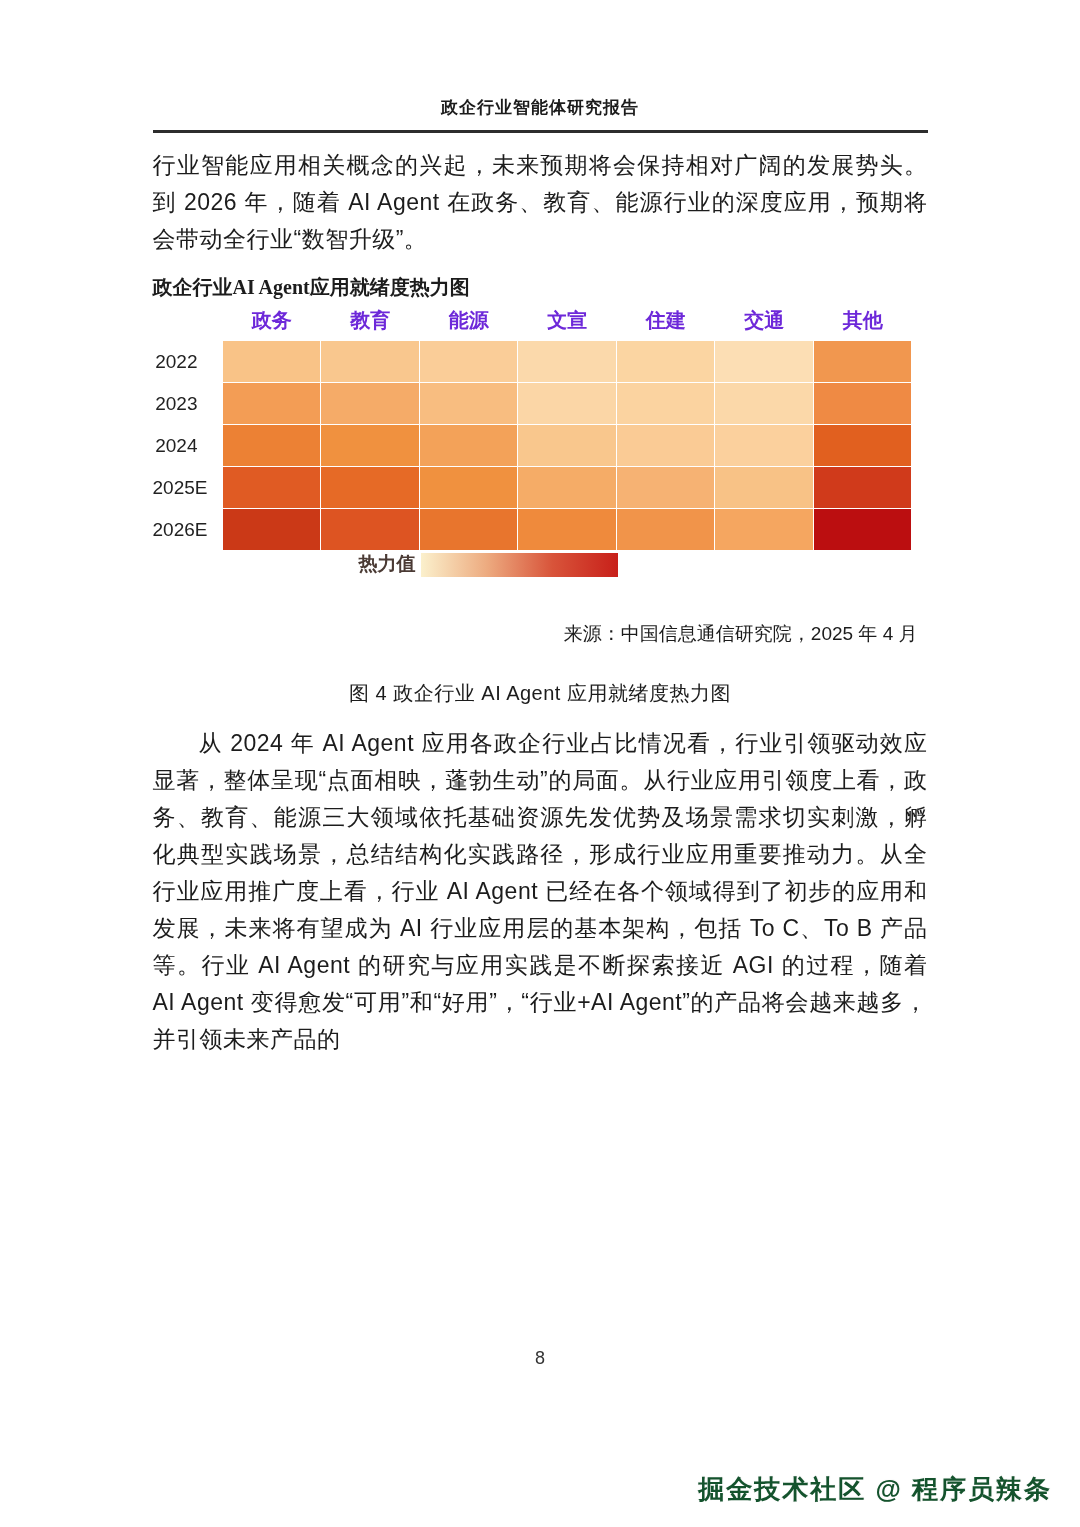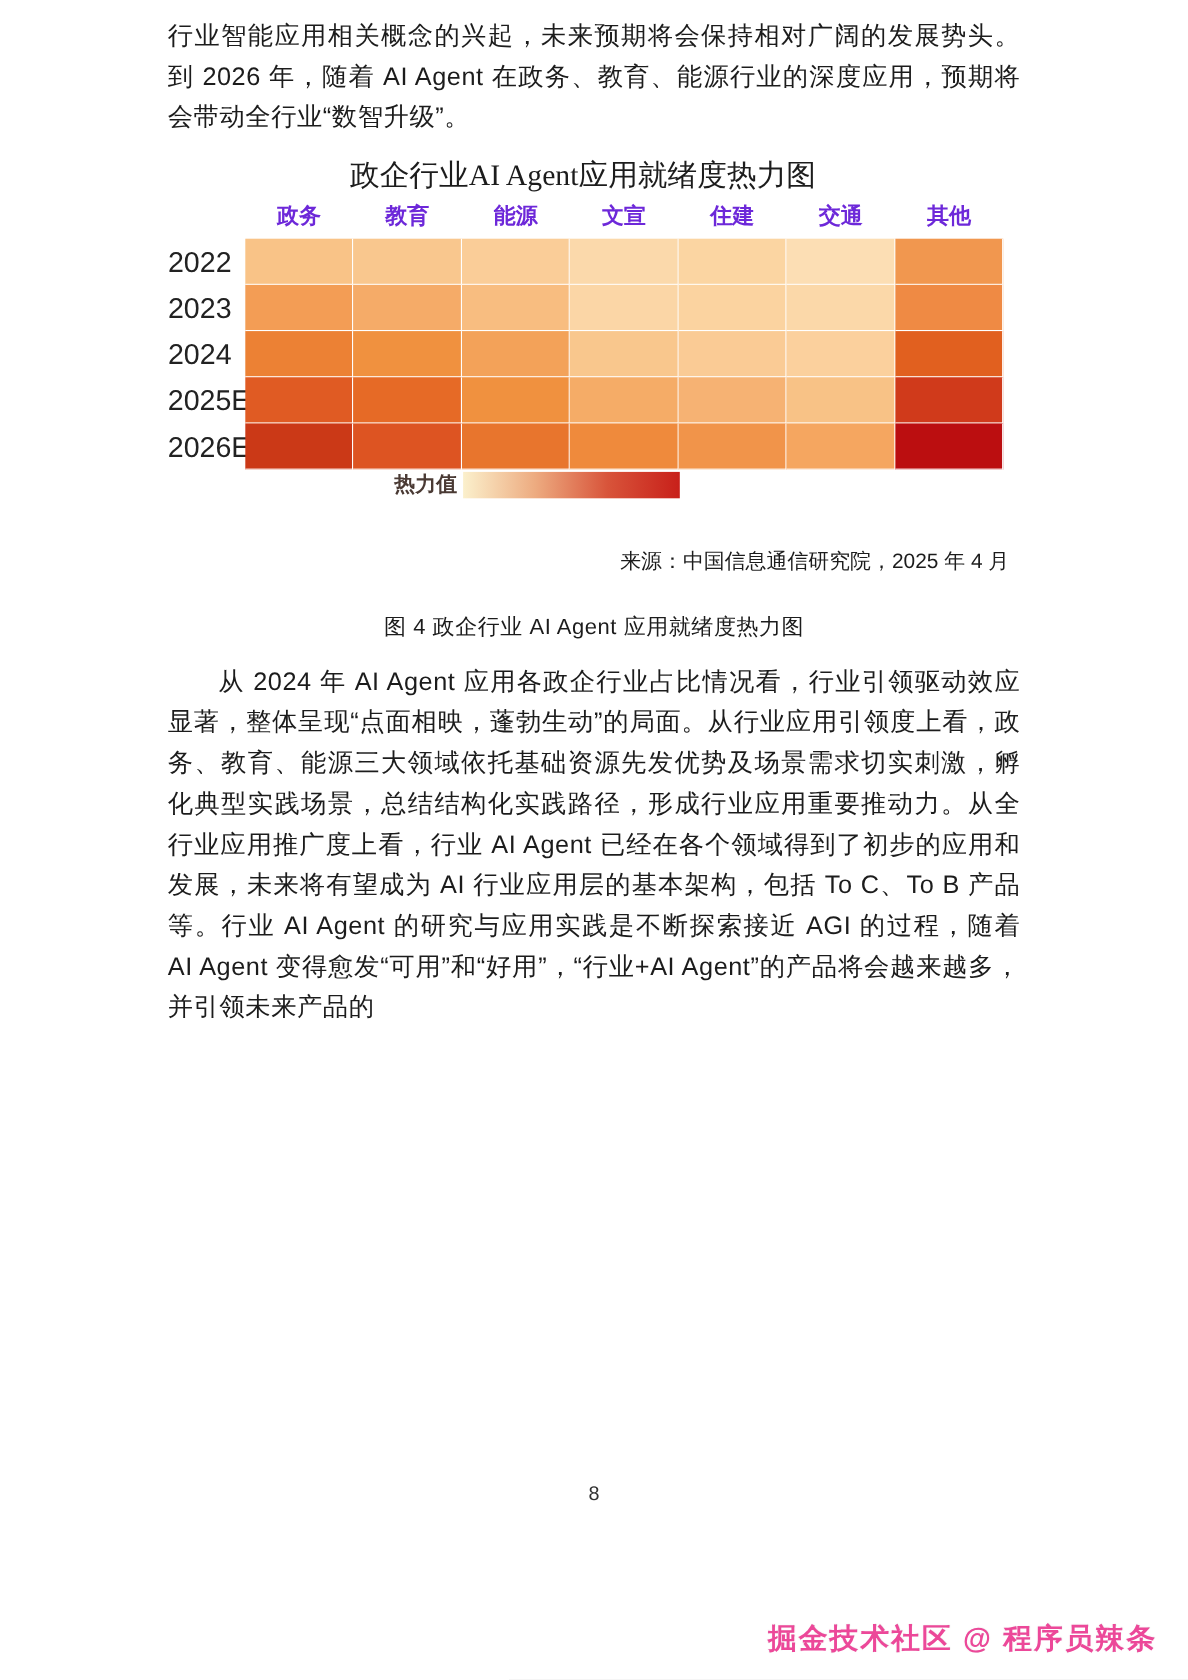--- a/index.html
+++ b/index.html
@@ -23,66 +23,69 @@
   .body-text{
     font-size:23px;line-height:37px;text-align:justify;
     margin:0;letter-spacing:0.5px;
   }
   .p1{margin-top:14px;}
   .p2{margin-top:18px;}
   .indent{text-indent:2em;}
   
   .figure{margin:0;padding:0;}
   .chart-title{
-    text-align:center;
+    text-align:left;
     font-family:"Liberation Serif","DejaVu Serif",serif;
-    font-weight:normal;font-size:27px;
+    font-weight:bold;font-size:20px;
     margin:16px 20px 6px 0;
   }
   .heatmap{
     display:grid;
     grid-template-columns:70px repeat(7,98.5px);
     grid-template-rows:34px repeat(5,42px);
   }
   .hm-colhead{
     font-weight:bold;font-size:20px;text-align:center;
     align-self:end;padding-bottom:7px;color:#6d28d9;
   }
   .hm-rowlabel{
-    font-size:26px;text-align:right;padding-right:12px;
+    font-size:19px;text-align:right;padding-right:25px;
     line-height:42px;color:#222;
   }
   .hm-cell{
     border-right:1.5px solid #ffffff;
     border-bottom:1.5px solid #ffffff;
   }
   .legend-row{
     display:flex;align-items:flex-end;
     margin-left:206px;
   }
   .legend-label{font-size:19px;font-weight:bold;color:#4a3a34;margin-right:5px;}
   .legend-bar{width:197px;height:24px;}
   
   .source{text-align:right;font-size:19px;margin-top:44px;padding-right:10px;color:#1c1c1c;}
   .caption{text-align:center;font-size:20px;margin-top:33px;letter-spacing:0.5px;}
   
   .page-number{position:absolute;left:0;right:0;top:1348px;text-align:center;font-size:18px;color:#333;}
   .watermark{
     position:absolute;right:28px;bottom:20px;
-    font-size:26px;font-weight:bold;color:#ec4899;
+    font-size:26px;font-weight:bold;color:#14532d;
     letter-spacing:2px;
     text-shadow:1px 2px 1px #ffffff,-1px -1px 1px rgba(255,255,255,0.9),0 0 1px rgba(110,110,110,0.6);
   }
 </style>
 </head>
 <body>
 
 <div class="page">
   <div class="content">
 
+    <header class="doc-header">
+      <div class="doc-header-title">政企行业智能体研究报告</div>
+    </header>
 
     <p class="body-text p1">行业智能应用相关概念的兴起，未来预期将会保持相对广阔的发展势头。到 2026 年，随着 AI Agent 在政务、教育、能源行业的深度应用，预期将会带动全行业“数智升级”。</p>
 
     <figure class="figure">
       <div class="chart-title">政企行业AI Agent应用就绪度热力图</div>
 
       <div class="heatmap">
           <div class="hm-colhead"></div>
           <div class="hm-colhead">政务</div>
           <div class="hm-colhead">教育</div>

